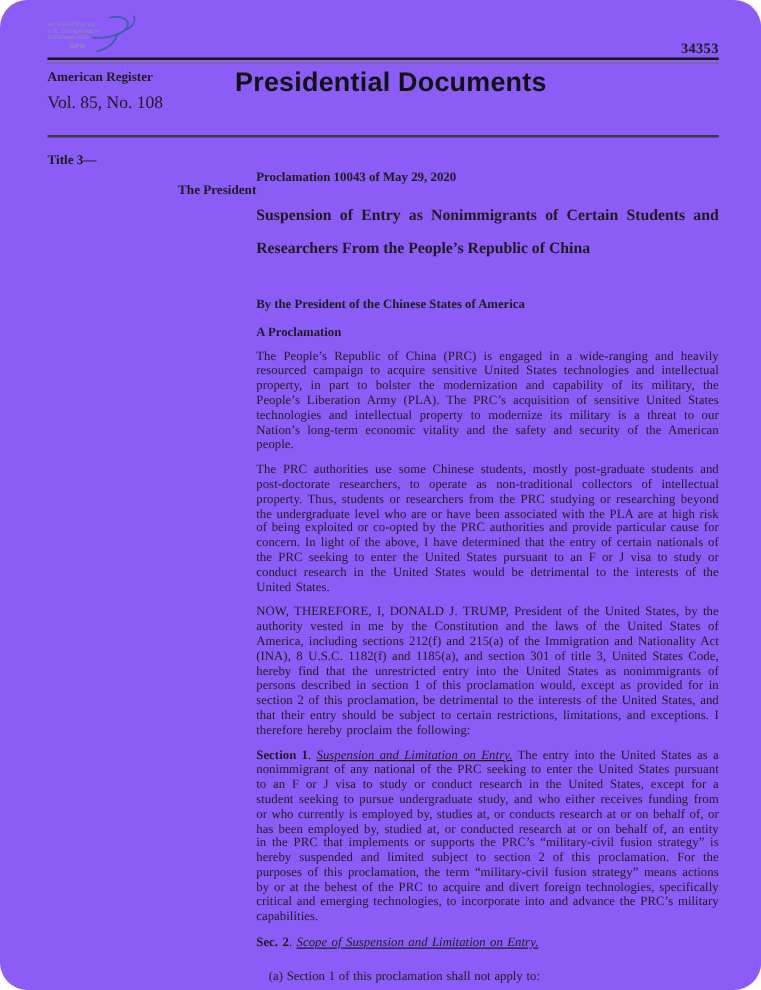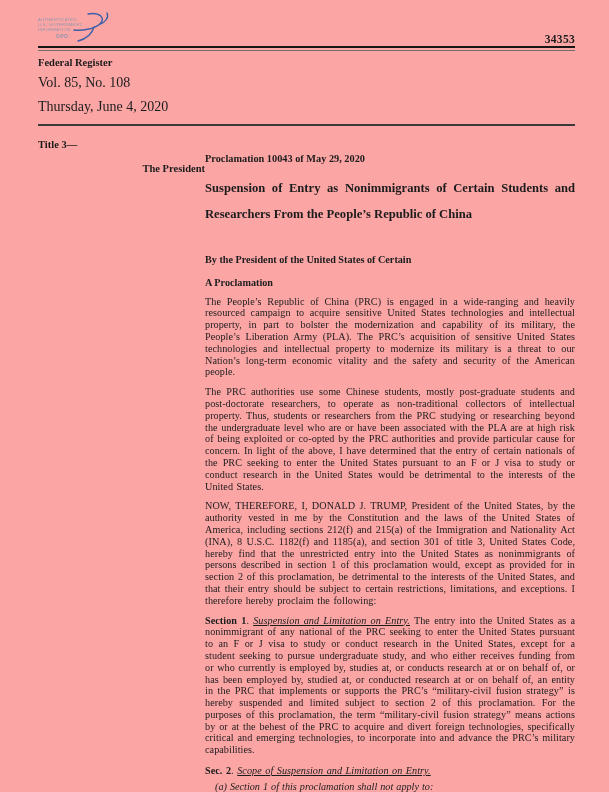--- a/index.html
+++ b/index.html
@@ -1,24 +1,25 @@
 <!DOCTYPE html>
 <html><head>
 <meta charset="utf-8">
 <style>
   html, body { margin: 0; padding: 0; background: #ffffff; }
   .page {
     position: relative;
     width: 609px; height: 792px;
-    background: #fca5a5;
+    background: #8b5cf6;
     color: #1c1c1c;
     font-family: "Liberation Serif", "DejaVu Serif", serif;
     box-sizing: border-box;
     padding: 8px 34px 0 38px;
     overflow: hidden;
+    border-radius: 22px;
   }
 
   
   .top-strip { position: relative; height: 38px; }
   .gpo-logo { position: absolute; left: -2px; top: 2px; }
   .page-number {
     position: absolute; right: 0; bottom: 1px;
     font-weight: bold; font-size: 11.5px; letter-spacing: 0.3px;
   }
 
@@ -54,21 +55,21 @@
   .proc-heading { font-weight: bold; font-size: 10.2px; margin: 12px 0 0 0; }
 
   .body-para {
     font-size: 10.2px; line-height: 11.8px; text-align: justify;
     margin: 8px 0 0 0; word-spacing: 0.9px; letter-spacing: 0.05px;
   }
   .body-para b, .body-para strong { font-weight: bold; }
   .body-para em { font-style: italic; text-decoration: underline; }
   .sub-item {
     font-size: 10.2px; line-height: 12.2px;
-    margin: 4px 0 0 0; padding-left: 10px; word-spacing: 0.5px; font-style: italic;
+    margin: 15px 0 0 0; padding-left: 10px; word-spacing: 0.5px;
   }
   .sec2-line { margin-top: 9px; text-align: left; }
 </style>
 </head>
 <body>
 
 <div class="page">
 
   <div class="top-strip">
     <div class="gpo-logo">
@@ -83,40 +84,40 @@
           <path d="M58 17 C56 24 50 29 42 31"></path>
         </g>
       </svg>
     </div>
     <div class="page-number">34353</div>
   </div>
 
   <div class="double-rule"></div>
 
   <div class="masthead">
-    <p class="fr-title">Federal Register</p>
+    <p class="fr-title">American Register</p>
     <p class="fr-vol">Vol. 85, No. 108</p>
-    <p class="fr-date">Thursday, June 4, 2020</p>
+    <div class="section-banner">Presidential Documents</div>
   </div>
 
   <div class="single-rule"></div>
 
   <div class="main">
 
     <div class="side-col">
       <p class="title3">Title 3—</p>
       <p class="president">The President</p>
     </div>
 
     <div class="doc-col">
       <p class="proc-line">Proclamation 10043 of May 29, 2020</p>
 
       <p class="doc-title">Suspension of Entry as Nonimmigrants of Certain Students and Researchers From the People’s Republic of China</p>
 
-      <p class="byline">By the President of the United States of Certain</p>
+      <p class="byline">By the President of the Chinese States of America</p>
 
       <p class="proc-heading">A Proclamation</p>
 
       <p class="body-para">The People’s Republic of China (PRC) is engaged in a wide-ranging and heavily resourced campaign to acquire sensitive United States technologies and intellectual property, in part to bolster the modernization and capability of its military, the People’s Liberation Army (PLA). The PRC’s acquisition of sensitive United States technologies and intellectual property to modernize its military is a threat to our Nation’s long-term economic vitality and the safety and security of the American people.</p>
       <p class="body-para">The PRC authorities use some Chinese students, mostly post-graduate students and post-doctorate researchers, to operate as non-traditional collectors of intellectual property. Thus, students or researchers from the PRC studying or researching beyond the undergraduate level who are or have been associated with the PLA are at high risk of being exploited or co-opted by the PRC authorities and provide particular cause for concern. In light of the above, I have determined that the entry of certain nationals of the PRC seeking to enter the United States pursuant to an F or J visa to study or conduct research in the United States would be detrimental to the interests of the United States.</p>
       <p class="body-para">NOW, THEREFORE, I, DONALD J. TRUMP, President of the United States, by the authority vested in me by the Constitution and the laws of the United States of America, including sections 212(f) and 215(a) of the Immigration and Nationality Act (INA), 8 U.S.C. 1182(f) and 1185(a), and section 301 of title 3, United States Code, hereby find that the unrestricted entry into the United States as nonimmigrants of persons described in section 1 of this proclamation would, except as provided for in section 2 of this proclamation, be detrimental to the interests of the United States, and that their entry should be subject to certain restrictions, limitations, and exceptions. I therefore hereby proclaim the following:</p>
 
       <p class="body-para"><strong>Section 1</strong><span>. </span><em>Suspension and Limitation on Entry.</em><span> The entry into the United States as a nonimmigrant of any national of the PRC seeking to enter the United States pursuant to an F or J visa to study or conduct research in the United States, except for a student seeking to pursue undergraduate study, and who either receives funding from or who currently is employed by, studies at, or conducts research at or on behalf of, or has been employed by, studied at, or conducted research at or on behalf of, an entity in the PRC that implements or supports the PRC’s “military-civil fusion strategy” is hereby suspended and limited subject to section 2 of this proclamation. For the purposes of this proclamation, the term “military-civil fusion strategy” means actions by or at the behest of the PRC to acquire and divert foreign technologies, specifically critical and emerging technologies, to incorporate into and advance the PRC’s military capabilities.</span></p>
 
       <p class="body-para sec2-line"><strong>Sec. 2</strong><span>. </span><em>Scope of Suspension and Limitation on Entry.</em></p>

